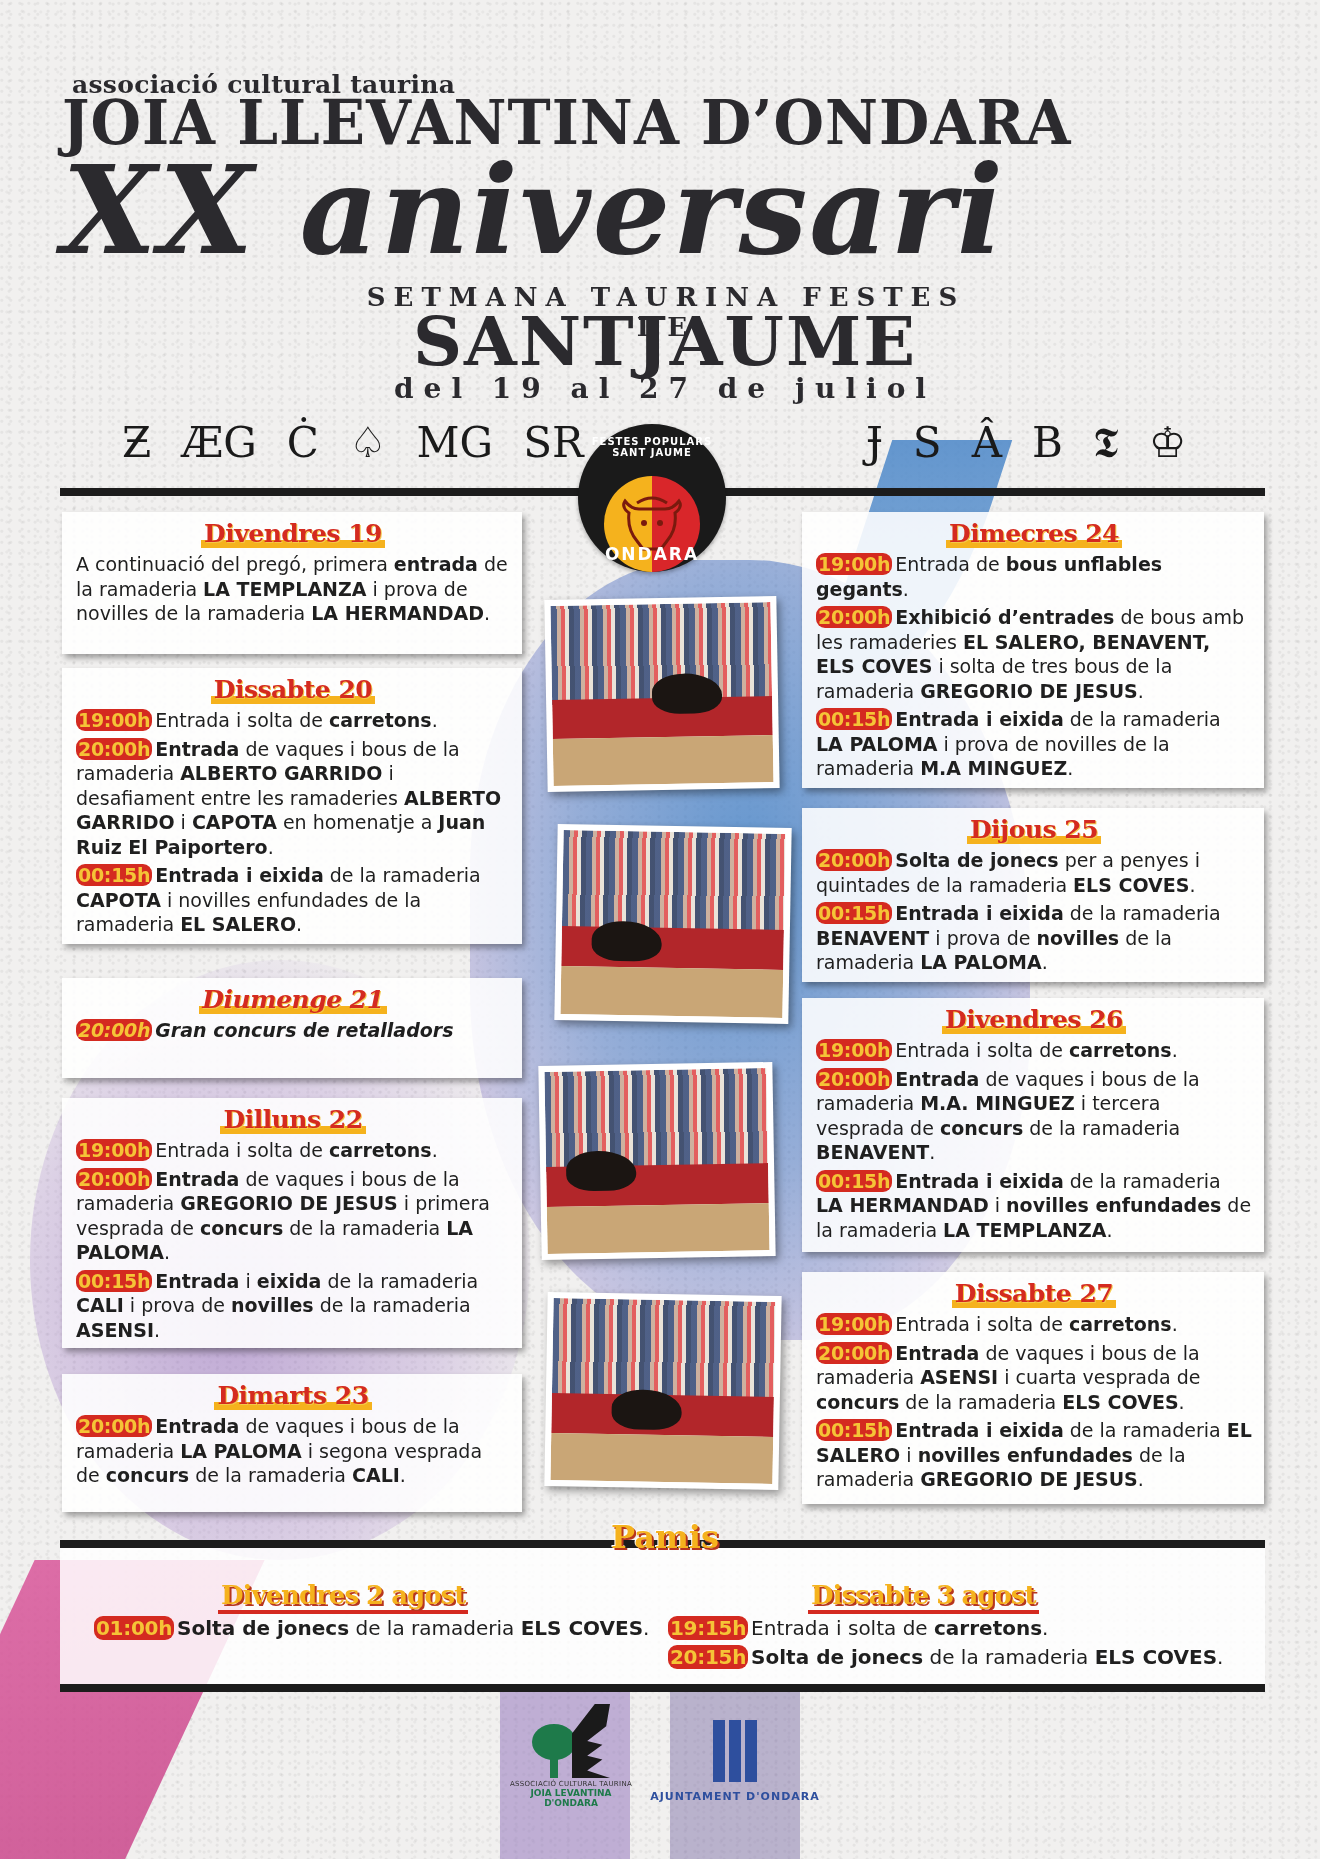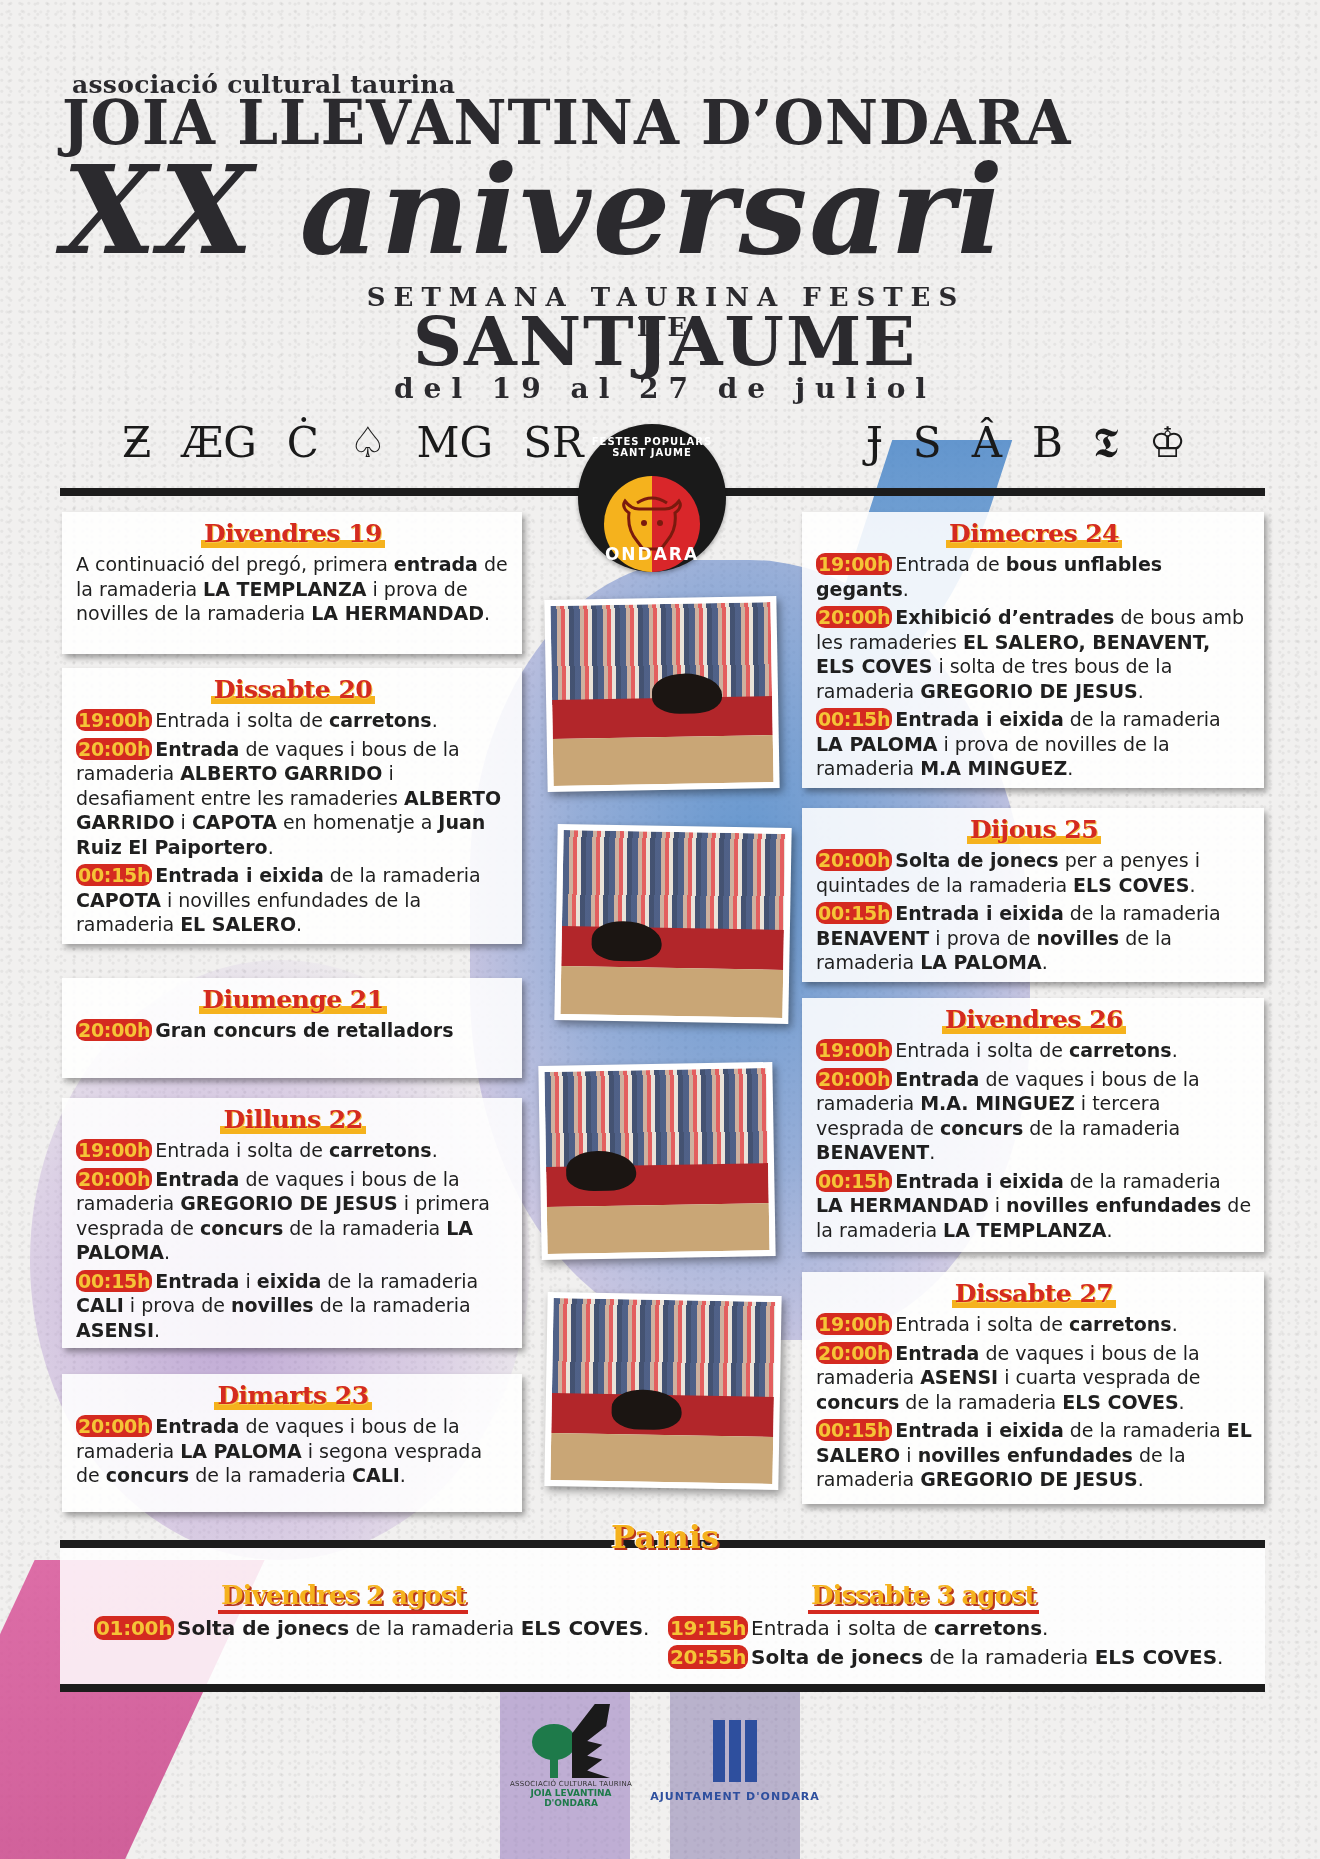--- a/index.html
+++ b/index.html
@@ -227,21 +227,21 @@
 
 <div class="card" style="left:62px; top:668px; width:460px; height:276px;">
   <div class="card-title">Dissabte 20</div>
   <div class="entries">
       <div class="entry"><span class="time">19:00h</span><span>Entrada i solta de </span><b>carretons</b><span>.</span></div>
       <div class="entry"><span class="time">20:00h</span><b>Entrada</b><span> de vaques i bous de la ramaderia </span><b>ALBERTO GARRIDO</b><span> i desafiament entre les ramaderies </span><b>ALBERTO GARRIDO</b><span> i </span><b>CAPOTA</b><span> en homenatje a </span><b>Juan Ruiz El Paiportero</b><span>.</span></div>
       <div class="entry"><span class="time">00:15h</span><b>Entrada i eixida</b><span> de la ramaderia </span><b>CAPOTA</b><span> i novilles enfundades de la ramaderia </span><b>EL SALERO</b><span>.</span></div>
     </div>
 </div>
 
-<div class="card" style="left:62px; top:978px; width:460px; height:100px;">
+<div class="card" style="left:62px; top:978px; width:460px; height:100px;font-style:italic;">
   <div class="card-title">Diumenge 21</div>
   <div class="entries">
       <div class="entry"><span class="time">20:00h</span><b>Gran concurs de retalladors</b></div>
     </div>
 </div>
 
 <div class="card" style="left:62px; top:1098px; width:460px; height:250px;">
   <div class="card-title">Dilluns 22</div>
   <div class="entries">
       <div class="entry"><span class="time">19:00h</span><span>Entrada i solta de </span><b>carretons</b><span>.</span></div>
@@ -328,21 +328,21 @@
 <div class="pamis-box"></div>
 <div class="rule rule-pamis-top"></div>
 <div class="rule rule-pamis-bot"></div>
 <div class="pamis-title">Pamis</div>
 
 <div class="pamis-day" style="left:218px; top:1580px;">Divendres 2 agost</div>
 <div class="pamis-entry" style="left:94px; top:1615px; width:560px;"><span class="time">01:00h</span><b>Solta de jonecs</b><span> de la ramaderia </span><b>ELS COVES</b><span>.</span></div>
 
 <div class="pamis-day" style="left:808px; top:1580px;">Dissabte 3 agost</div>
 <div class="pamis-entry" style="left:668px; top:1615px; width:590px;"><span class="time">19:15h</span><span>Entrada i solta de </span><b>carretons</b><span>.</span></div>
-<div class="pamis-entry" style="left:668px; top:1644px; width:590px;"><span class="time">20:55h</span><b>Solta de jonecs</b><span> de la ramaderia </span><b>ELS COVES</b><span>.</span></div>
+<div class="pamis-entry" style="left:668px; top:1644px; width:590px;"><span class="time">20:15h</span><b>Solta de jonecs</b><span> de la ramaderia </span><b>ELS COVES</b><span>.</span></div>
 
 <div class="foot-assoc">
   <div class="foot-assoc-mark">
     <div class="foot-tree"></div>
       <div class="foot-trunk"></div>
       <div class="foot-horn"></div>
   </div>
   <div class="foot-assoc-small">ASSOCIACIÓ CULTURAL TAURINA</div>
   <div class="foot-assoc-name">JOIA LEVANTINA D'ONDARA</div>
 </div>

